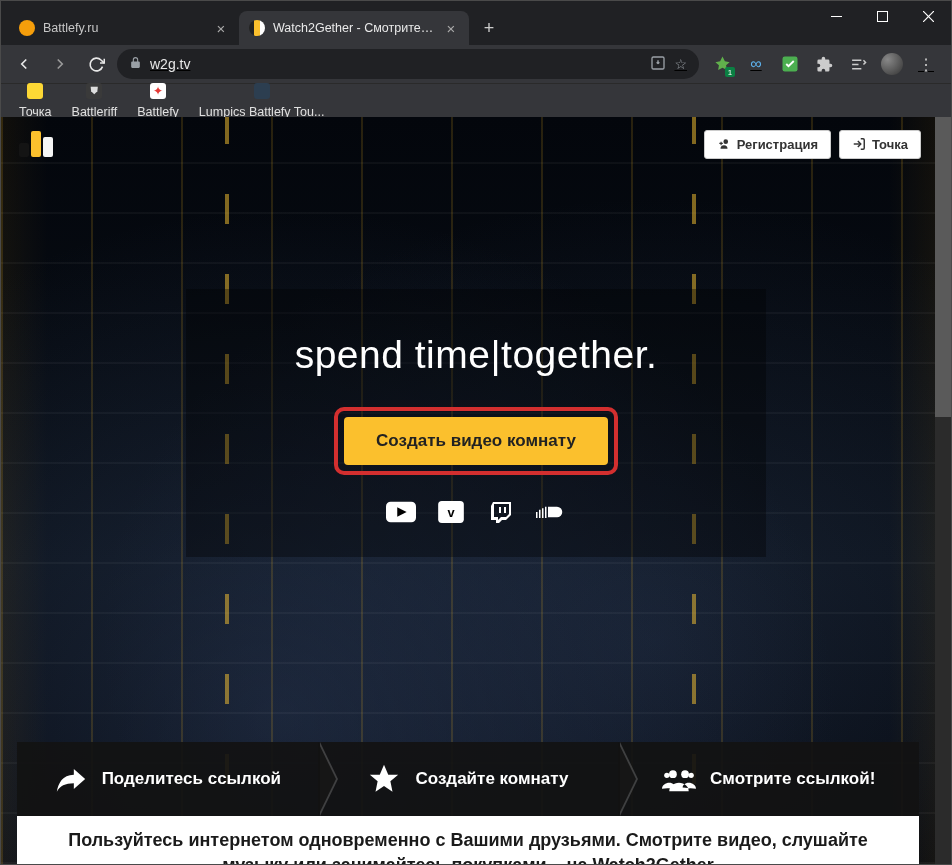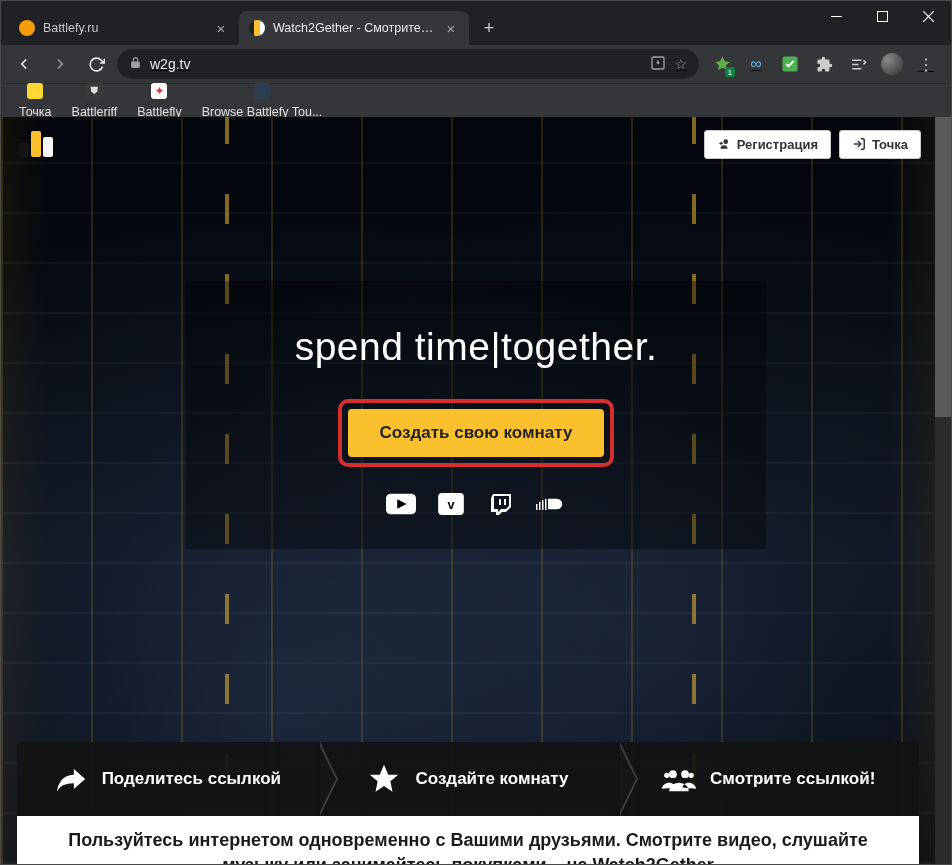--- a/index.html
+++ b/index.html
@@ -55,21 +55,21 @@
 .page-header { position: absolute; top: 10px; left: 14px; right: 30px; display: flex; justify-content: space-between; align-items: center; z-index:3;}
 .logo { width: 44px; height: 34px; display:flex; gap:2px; align-items:flex-end; padding:4px; }
 .logo span{ display:block; width:10px; border-radius:2px;}
 .logo span:nth-child(1){ height:14px; background:#141414;}
 .logo span:nth-child(2){ height:26px; background:#fbc02d;}
 .logo span:nth-child(3){ height:20px; background:#f5f5f5;}
 .auth-btns { display: flex; gap: 8px; }
 .auth-btn { background: #fff; border: 1px solid #ccc; padding: 6px 12px; font-size: 13px; color: #333; border-radius: 3px; display: flex; align-items: center; gap: 6px; font-weight:600;}
 .auth-btn svg{ width:14px; height:14px; }
 
-.hero-card { position: absolute; top: 164px; left: 50%; transform: translateX(-50%); width: 580px; background: rgba(0,0,0,0.35); padding: 44px 30px 34px; text-align: center; z-index:2;}
+.hero-card { position: absolute; top: 172px; left: 50%; transform: translateX(-50%); width: 580px; background: rgba(0,0,0,0.35); padding: 44px 30px 34px; text-align: center; z-index:2;}
 .tagline { color: #fff; font-size: 39px; font-weight: 400; letter-spacing: 0.5px; margin-bottom: 30px; }
 .highlight-frame { border: 4px solid #d32f2f; border-radius: 10px; padding: 6px; display: inline-block; }
 .cta-btn { background: #fbc02d; color: #222; font-size: 17px; font-weight: 700; padding: 14px 32px; border: none; border-radius: 4px; }
 .platform-icons { margin-top: 26px; display: flex; justify-content: center; gap: 20px; }
 .plat { width: 30px; height: 22px; display: flex; align-items: center; justify-content: center; color: #fff; }
 
 .steps { position: absolute; bottom: 48px; left: 16px; right: 32px; display: flex; background: rgba(18,18,18,0.92); height: 74px; z-index:2;}
 .step { flex: 1; display: flex; align-items: center; justify-content: center; gap: 14px; color: #fff; font-size: 17px; font-weight: 700; position: relative; }
 .step:not(:last-child)::after { content: ""; position: absolute; right: -18px; top: 0; width: 0; height: 0; border-top: 37px solid transparent; border-bottom: 37px solid transparent; border-left: 18px solid rgba(18,18,18,0.92); z-index: 2; }
 .step:not(:last-child)::before{ content:""; position:absolute; right:-20px; top:0; border-top:37px solid transparent; border-bottom:37px solid transparent; border-left:18px solid rgba(200,200,200,0.25); z-index:1;}
@@ -177,25 +177,25 @@
     <div class="bm">
         <span class="bm-icon" style="background:#fdd835"></span>
         <span>Точка</span>
       </div>
     <div class="bm">
         <span class="bm-icon" style="background:#3a3a3a;color:#ddd;font-size:10px">⛊</span>
         <span>Battleriff</span>
       </div>
     <div class="bm">
         <span class="bm-icon" style="background:#fff;color:#e53935;font-size:12px">✦</span>
-        <span>Battlefly</span>
+        <span>Battlefy</span>
       </div>
     <div class="bm">
         <span class="bm-icon" style="background:#2c3e50"></span>
-        <span>Browse Battlefy Tou...</span>
+        <span>Lumpics Battlefy Tou...</span>
       </div>
   </div>
 
   <div class="viewport">
     <div class="hero-bg"></div>
 
     <div class="page-header">
       <div class="logo">
           <span></span>
           <span></span>
@@ -215,21 +215,21 @@
               <line x1="15" y1="12" x2="3" y2="12"></line>
             </svg>
             <span>Точка</span>
           </button>
       </div>
     </div>
 
     <div class="hero-card">
       <div class="tagline">spend time|together.</div>
       <div class="highlight-frame">
-        <button class="cta-btn"><span>Создать свою комнату</span></button>
+        <button class="cta-btn"><span>Создать видео комнату</span></button>
       </div>
       <div class="platform-icons">
         <div class="plat">
             <svg viewBox="0 0 32 22" width="30" height="22" fill="#fff">
               <rect width="32" height="22" rx="5"></rect>
               <polygon points="12,6 12,16 22,11" fill="#000"></polygon>
             </svg>
           </div>
         <div class="plat">
             <svg viewBox="0 0 28 24" width="26" height="22" fill="#fff">

